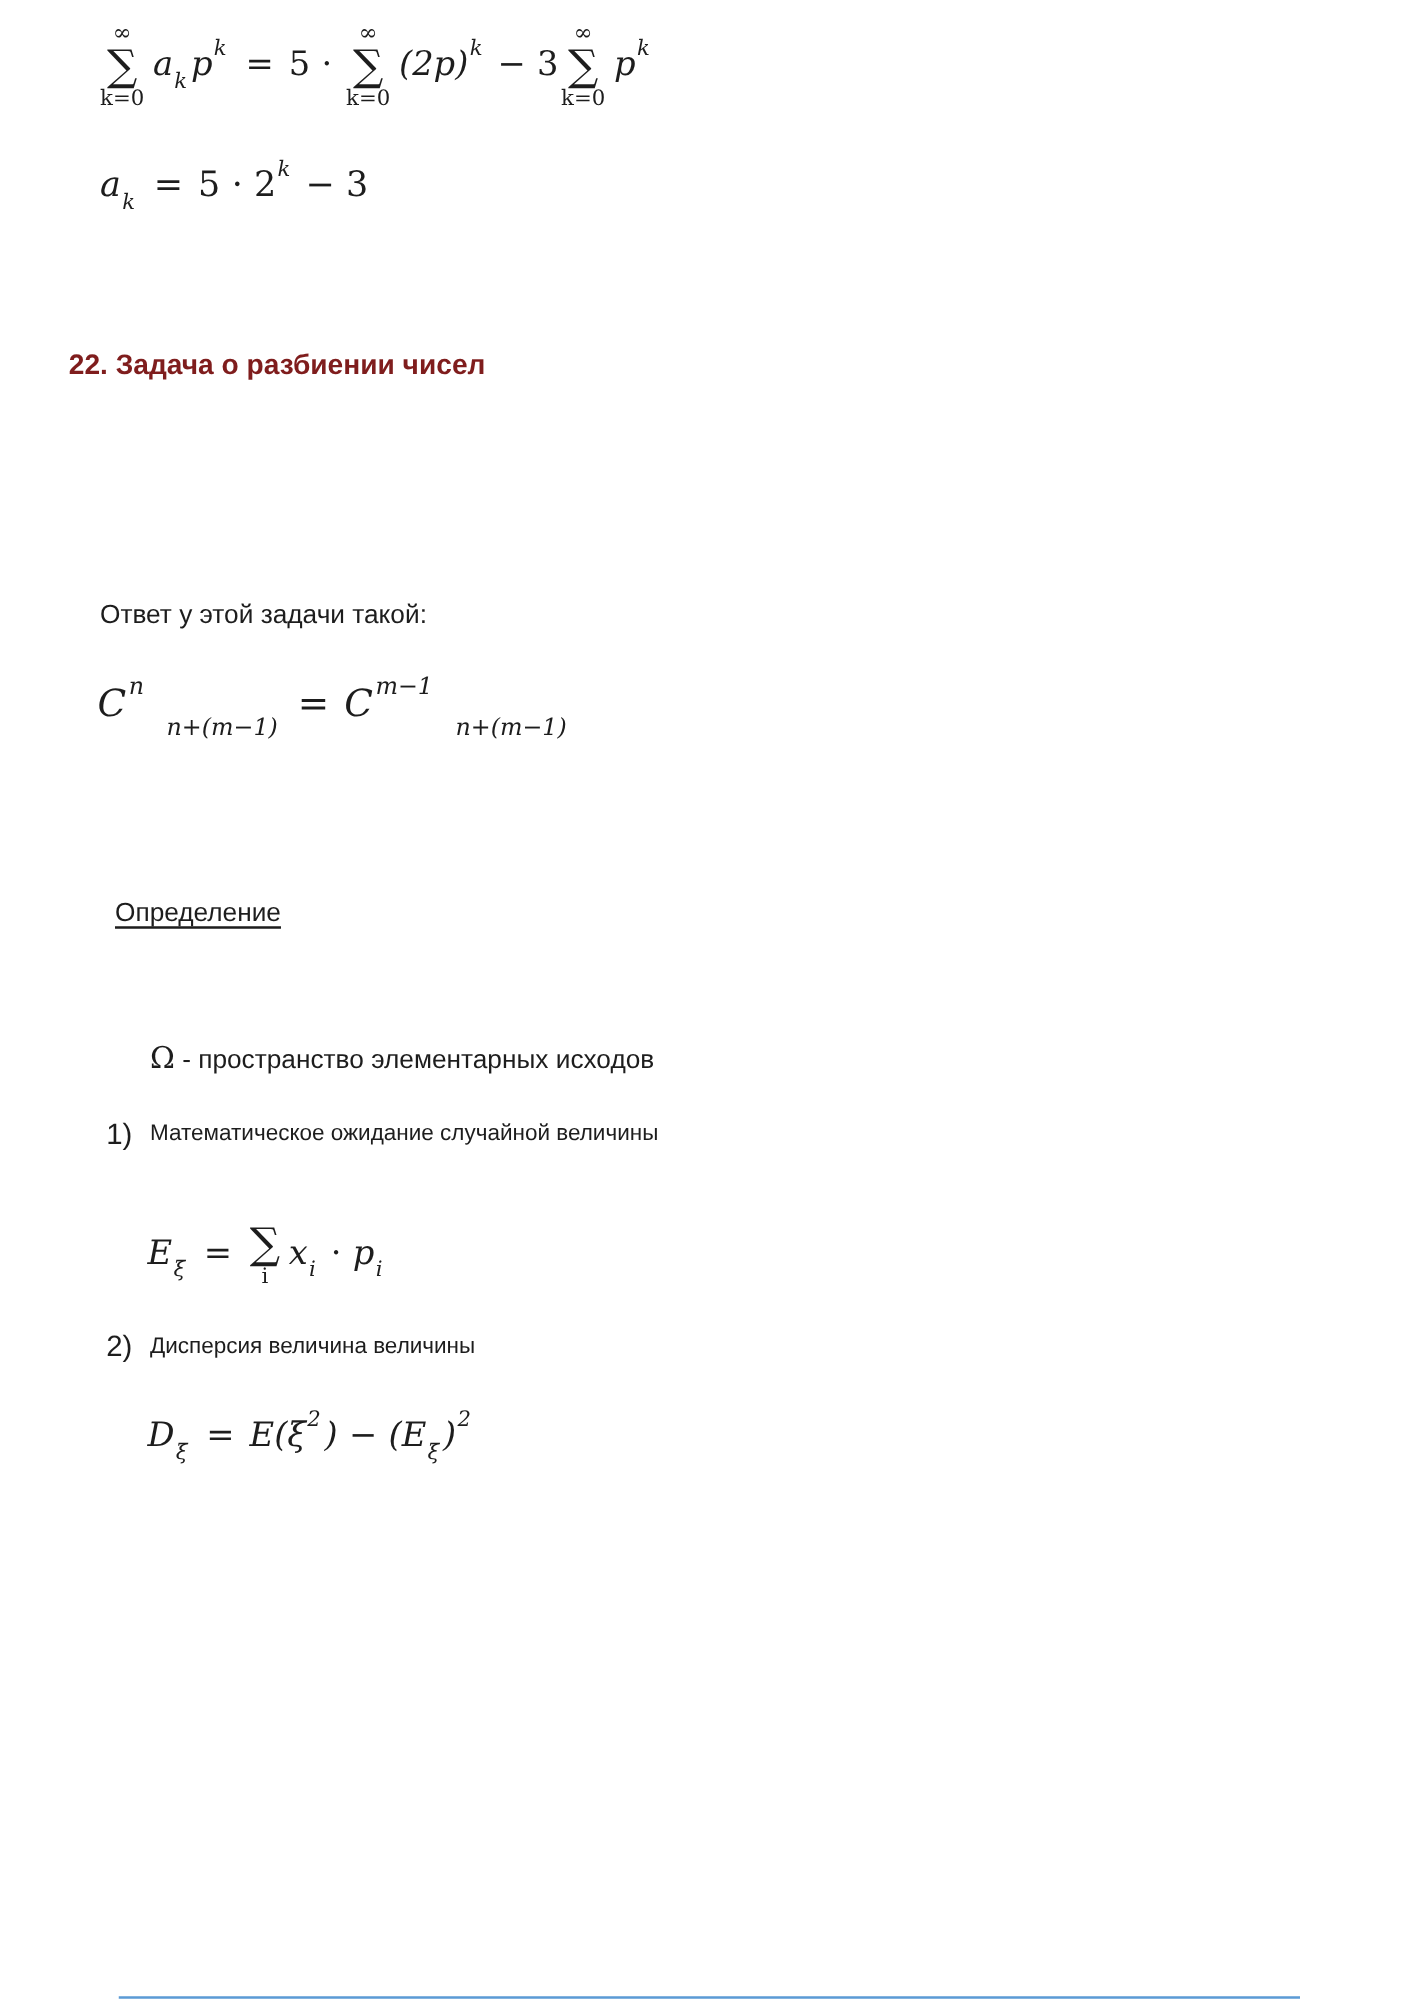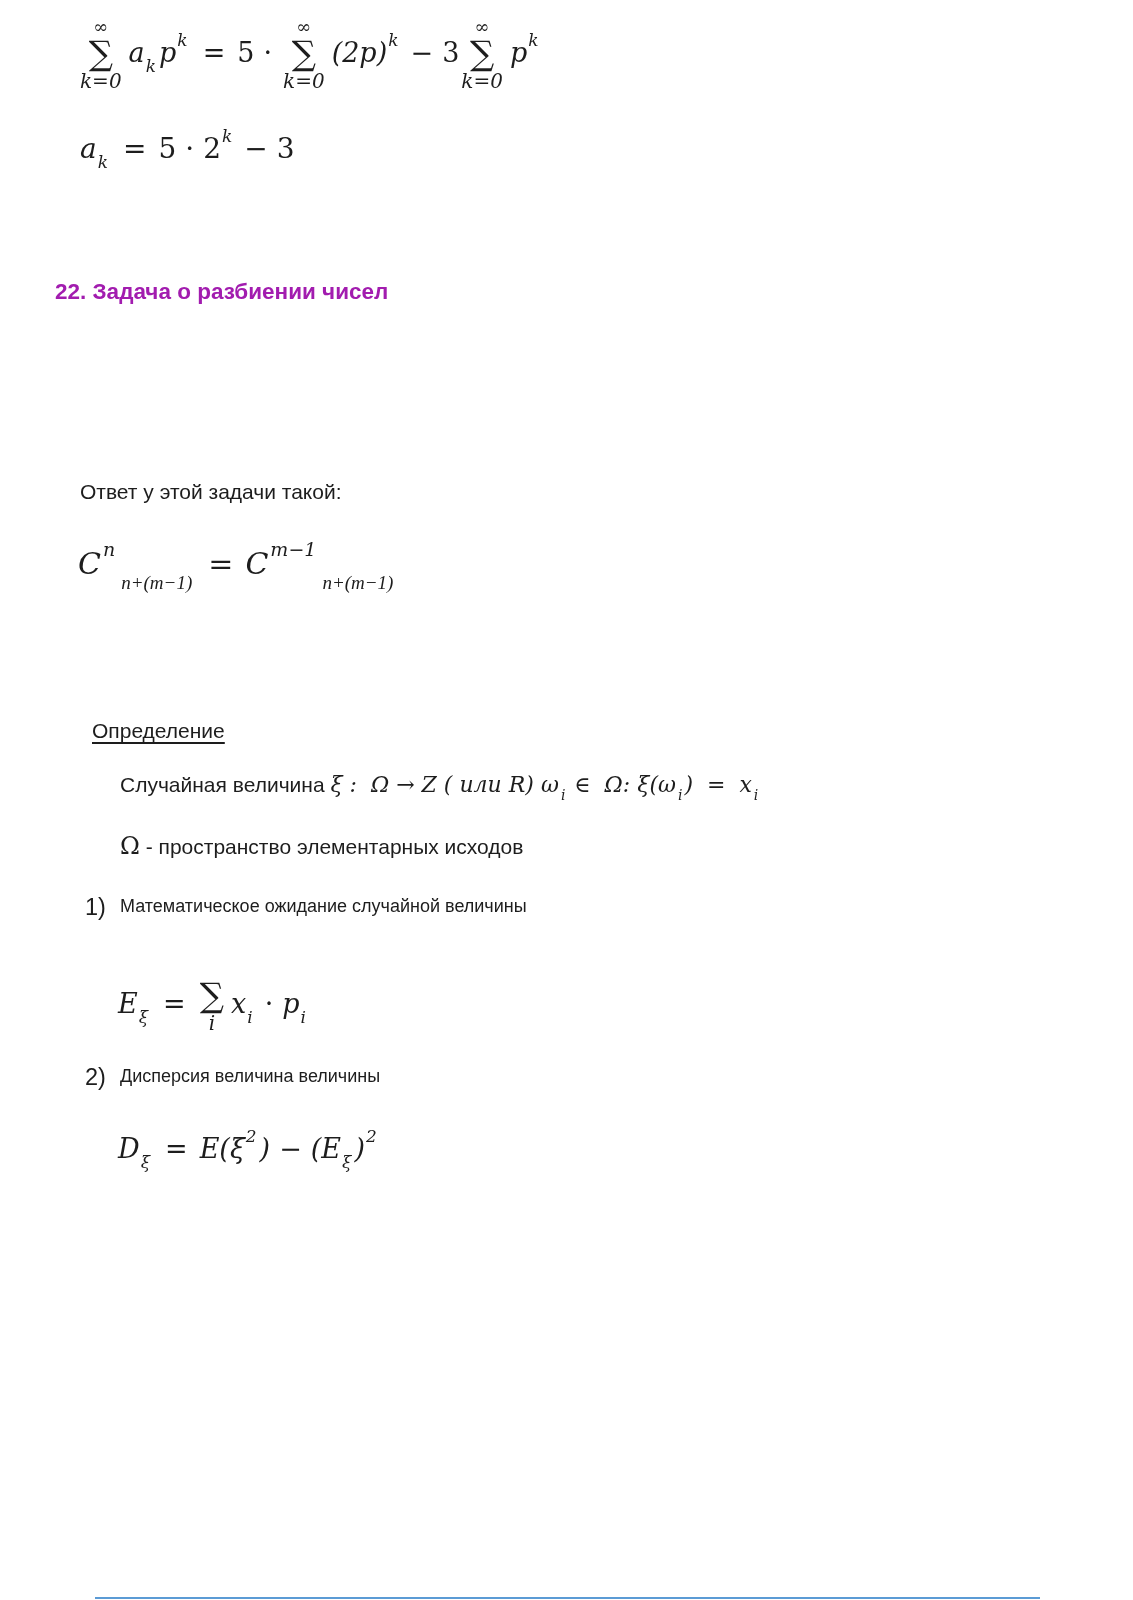--- a/index.html
+++ b/index.html
@@ -7,39 +7,39 @@
     position:relative; width:1133px; height:1600px;
     background:#ffffff; overflow:hidden;
     font-family:"Liberation Sans", sans-serif; color:#1d1d1d;
   }
   .abs { position:absolute; }
 
   
   .btxt { font-size:21px; line-height:1.4; }
   .just { text-align:justify; }
   .heading-orange {
-    color:#a21caf; font-weight:bold; font-size:22.5px; line-height:40px;
+    color:#7f1d1d; font-weight:bold; font-size:22.5px; line-height:40px;
   }
   .underlined { text-decoration:underline; text-underline-offset:4px; }
 
   
   .math { font-family:"DejaVu Serif", serif; font-size:27px; line-height:1; white-space:nowrap; }
   .math .it  { font-style:italic; }
   .math .up  { font-style:normal; }
   .math .sub { font-size:17px; font-style:italic; vertical-align:-10px; margin:0 3px 0 1px; }
   .math .sup { font-size:17px; font-style:italic; vertical-align:16px; margin:0 3px 0 1px; }
-  .math .sub-big { font-size:19px; font-style:italic; vertical-align:-15px; margin:0 4px 0 4px;font-family:Liberation Serif, serif; }
+  .math .sub-big { font-size:19px; font-style:italic; vertical-align:-15px; margin:0 4px 0 16px; }
   .math .sup-big { font-size:19px; font-style:italic; vertical-align:18px; margin:0 2px 0 2px; }
   .math .osp  { font-style:normal; margin:0 12px; }
   .math .osp2 { font-style:normal; margin:0 9px; }
   .msum {
     display:inline-flex; flex-direction:column; align-items:center;
     vertical-align:middle; line-height:1.02; margin:0 7px 0 2px;
   }
-  .msum .lim { font-size:20px; font-style:italic; }
+  .msum .lim { font-size:17px; }
   .msum .lim.inf { font-style:normal; font-size:18px; }
   .msum .op  { font-size:34px; font-style:normal; }
 
   
   .imath { font-family:"DejaVu Serif", serif; font-style:italic; font-size:21.5px; white-space:pre-wrap; }
   .defmath { font-family:"DejaVu Serif", serif; font-style:italic; font-size:22px; white-space:pre-wrap; }
   .defmath-sub { font-family:"DejaVu Serif", serif; font-style:italic; font-size:14px; vertical-align:-8px; margin:0 2px; }
   .omega-sym { font-family:"DejaVu Serif", serif; font-style:normal; font-size:24px; }
 
   .list-item { display:flex; align-items:flex-start; }
@@ -79,23 +79,20 @@
 
   <div class="abs btxt" style="left:80px; top:477px;">Ответ у этой задачи такой:</div>
 
   <div class="abs math" style="left:78px; top:540px; font-size:30px;">
     <span class="it">C</span><span class="sup-big">n</span><span class="sub-big">n+(m−1)</span><span class="osp">=</span><span class="it">C</span><span class="sup-big">m−1</span><span class="sub-big">n+(m−1)</span>
   </div>
 
 
   <div class="abs btxt underlined" style="left:92px; top:716px;">Определение</div>
 
-  <div class="abs btxt" style="left:120px; top:770px;">
-    <span>Случайная величина </span><span class="defmath">ξ :  Ω → Z ( или R) ω</span><span class="defmath-sub">i</span><span class="defmath"> ∈  Ω: ξ(ω</span><span class="defmath-sub">i</span><span class="defmath">)  =  x</span><span class="defmath-sub">i</span>
-  </div>
 
   <div class="abs btxt" style="left:120px; top:830px;">
     <span class="omega-sym">Ω</span><span> - пространство элементарных исходов</span>
   </div>
 
   <div class="abs list-item" style="left:85px; top:894px; width:700px;">
     <span class="list-num">1)</span>
     <span class="list-body">Математическое ожидание случайной величины</span>
   </div>
 

